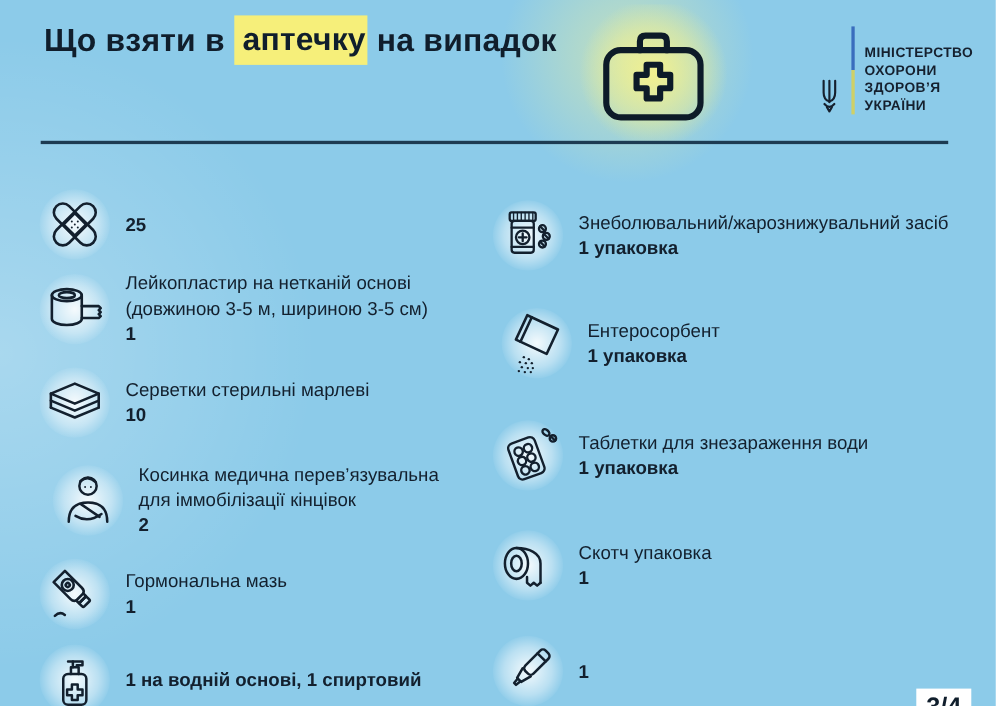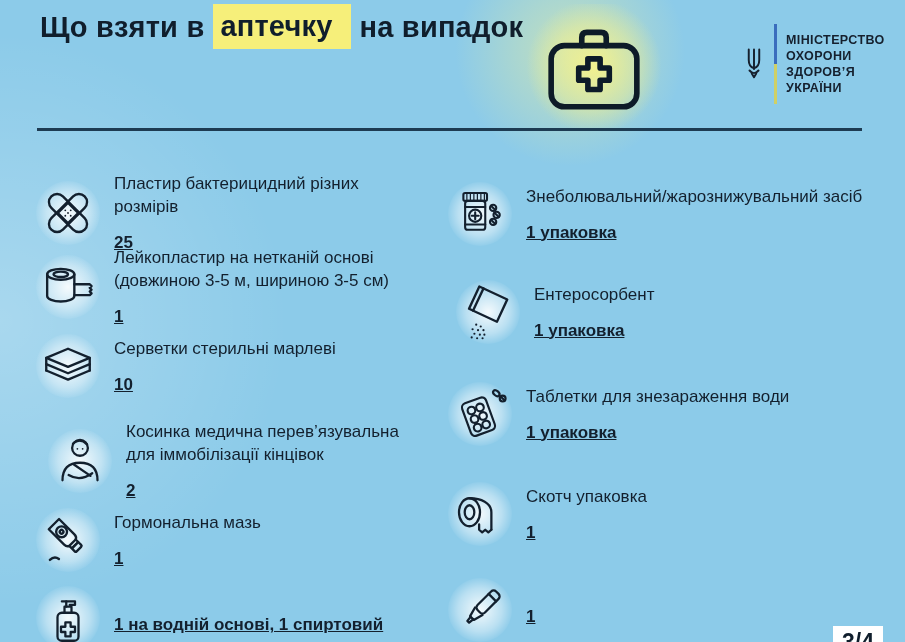--- a/index.html
+++ b/index.html
@@ -7,45 +7,45 @@
   .page {
     position:relative; width:905px; height:642px; overflow:hidden;
     background:#8ccbe9;
     background-image:
       radial-gradient(circle at 63% 8%, rgba(244,242,150,.55) 0%, rgba(244,242,150,0) 14%),
       radial-gradient(circle at 0% 50%, rgba(255,255,255,.25) 0%, rgba(255,255,255,0) 30%);
     font-family:"Liberation Sans", sans-serif;
     color:#14222f;
   }
   
-  .title { position:absolute; left:40px; top:4px; font-size:29px; font-weight:bold; line-height:42px; color:#101e2c; letter-spacing:.2px; }
+  .title { position:absolute; left:40px; top:14px; font-size:29px; font-weight:bold; line-height:42px; color:#101e2c; letter-spacing:.2px; }
   .title-line1 { display:flex; align-items:center; gap:9px; white-space:nowrap; }
-  .hl { background:#f6ef7a; padding:1px 18px 2px 7px; }
+  .hl { background:#f6ef7a; padding:1px 1px 2px 7px; }
   .kit-glow {
     position:absolute; left:524px; top:4px; width:140px; height:125px;
     display:flex; align-items:center; justify-content:center;
     background:radial-gradient(circle, rgba(245,242,140,.95) 0%, rgba(245,242,140,.45) 45%, rgba(245,242,140,0) 72%);
   }
   
-  .ministry { position:absolute; left:742px; top:22px; display:flex; align-items:center; }
+  .ministry { position:absolute; left:742px; top:22px; display:flex; align-items:flex-end; }
   .ministry .bar { width:3px; height:80px; margin:2px 9px 0 8px;
     background:linear-gradient(#3a6dbd 0 50%, #cfd066 50% 100%); }
   .ministry .mtext { font-size:12.5px; font-weight:bold; line-height:16px; letter-spacing:.4px; color:#15202e; padding-top:1px; }
   
   .divider { position:absolute; left:37px; top:128px; width:825px; height:3px; background:#1d3b52; }
   
   .row { position:absolute; display:flex; align-items:center; gap:14px; }
   .icon-box {
     flex:0 0 64px; width:64px; height:64px;
     display:flex; align-items:center; justify-content:center; border-radius:50%;
     background:radial-gradient(circle, rgba(255,255,255,.9) 0%, rgba(255,255,255,.4) 48%, rgba(255,255,255,0) 74%);
   }
   .item-text { font-size:17px; line-height:23px; color:#13202e; }
   .label { white-space:pre-line; }
-  .qty { font-weight:bold; margin-top:13px; white-space:pre-line;text-decoration:underline; }
+  .qty { font-weight:bold; margin-top:0; white-space:pre-line; }
   
   .page-badge { position:absolute; left:833px; top:626px; background:#ffffff; color:#101e2c;
     font-size:23px; font-weight:bold; padding:3px 9px 6px 9px; line-height:26px; }
   svg { display:block; }
 </style>
 </head>
 <body>
 
 <div class="page">
 
@@ -98,21 +98,20 @@
         <g fill="#13202e" stroke="none">
           <circle cx="29" cy="29" r="1"></circle>
             <circle cx="35" cy="29" r="1"></circle>
             <circle cx="32" cy="32" r="1"></circle>
           <circle cx="29" cy="35" r="1"></circle>
             <circle cx="35" cy="35" r="1"></circle>
         </g>
       </svg>
     </div>
     <div class="item-text">
-      <div class="label">Пластир бактерицидний різних розмірів</div>
       <div class="qty">25</div>
     </div>
   </div>
 
   <div class="row" style="left:36px; top:246px; width:380px">
     <div class="icon-box">
       <svg width="58" height="58" viewBox="0 0 64 64" fill="none" stroke="#13202e" stroke-width="2.6" stroke-linecap="round" stroke-linejoin="round">
         <ellipse cx="24" cy="18" rx="15" ry="6"></ellipse>
         <ellipse cx="24" cy="18" rx="8" ry="3"></ellipse>
         <path d="M9 18 v24 a15 6 0 0 0 30 0 V18"></path>

